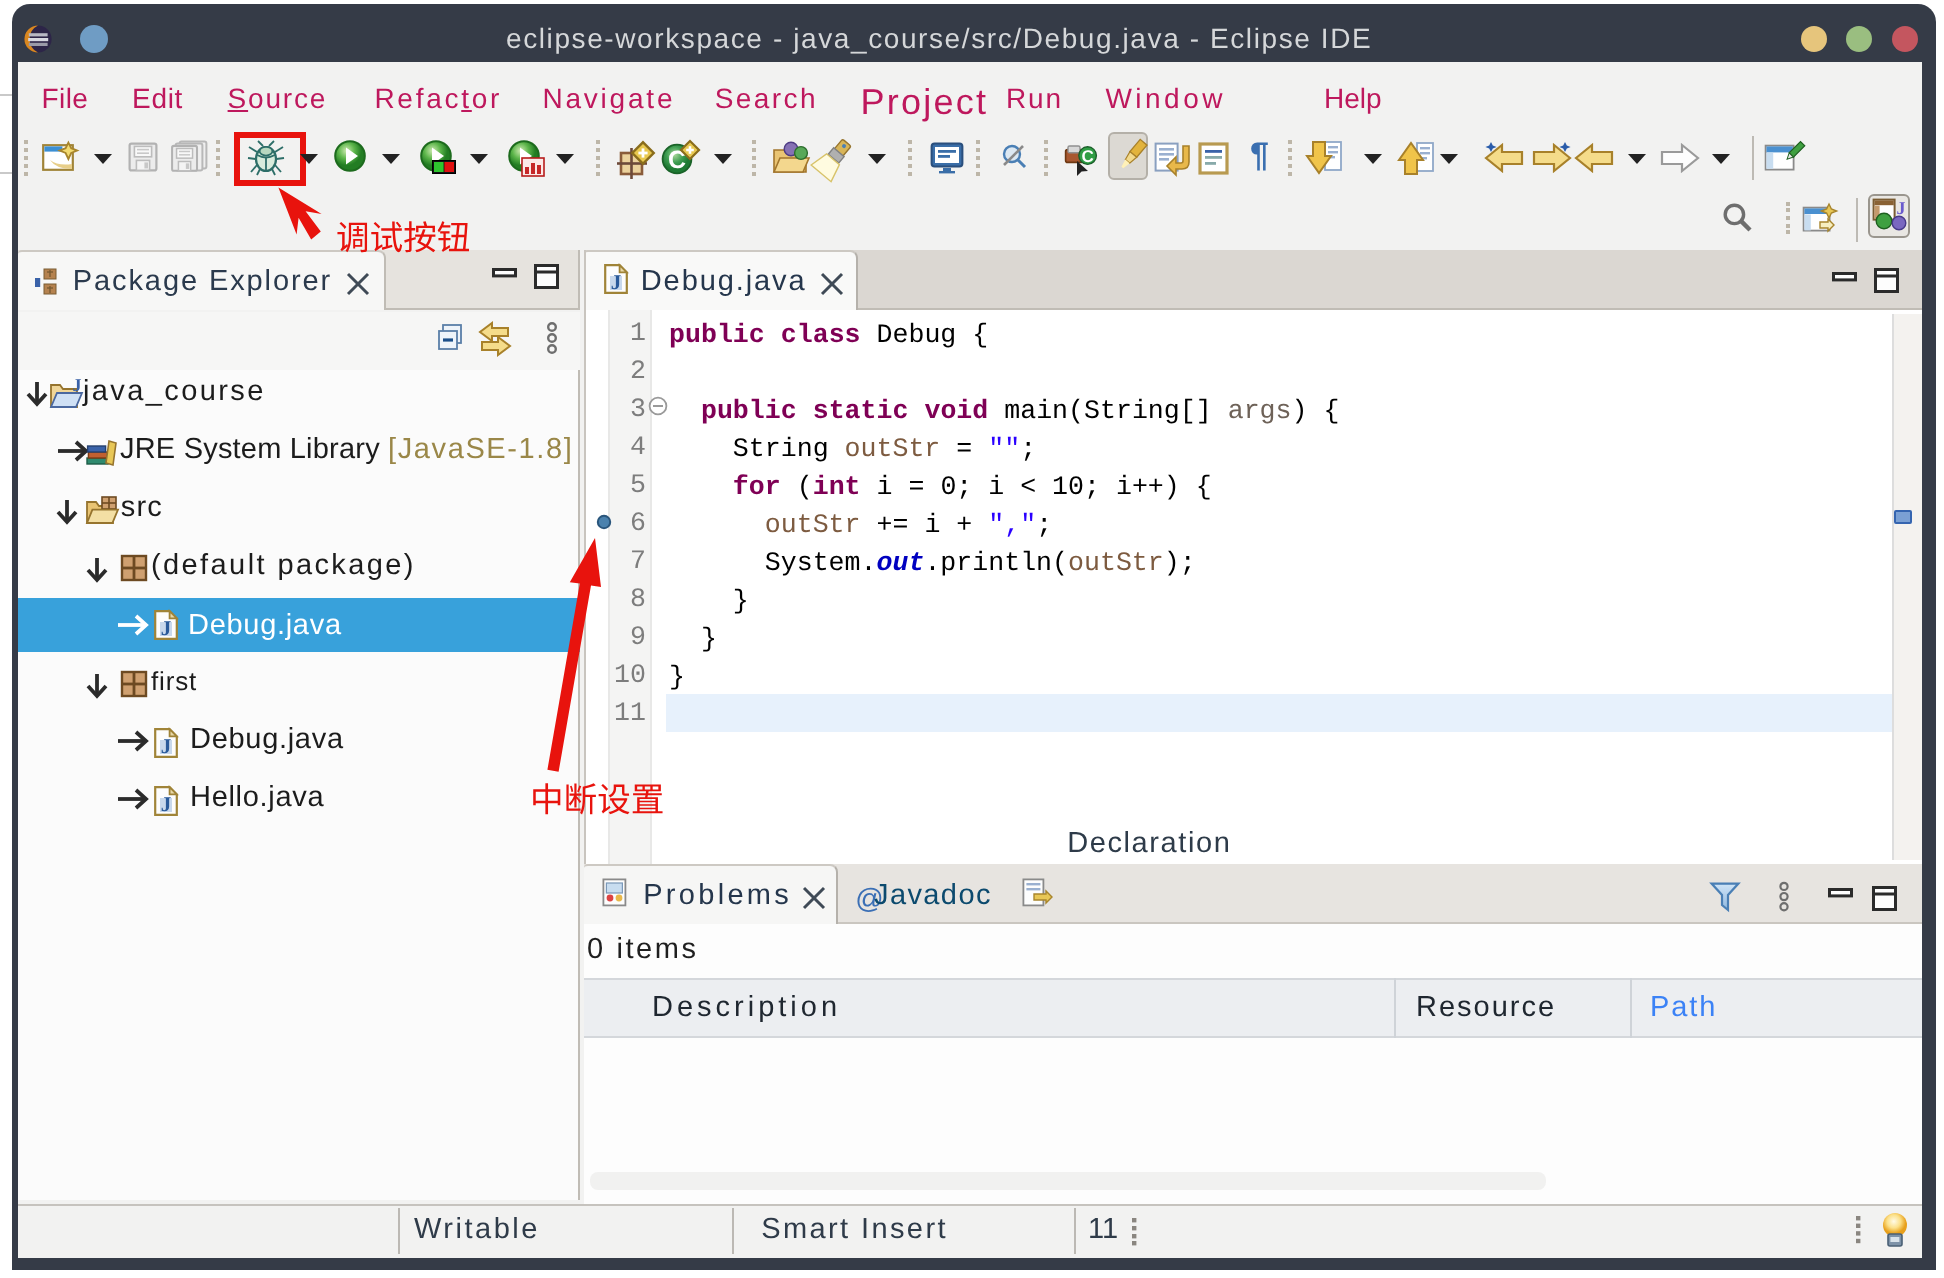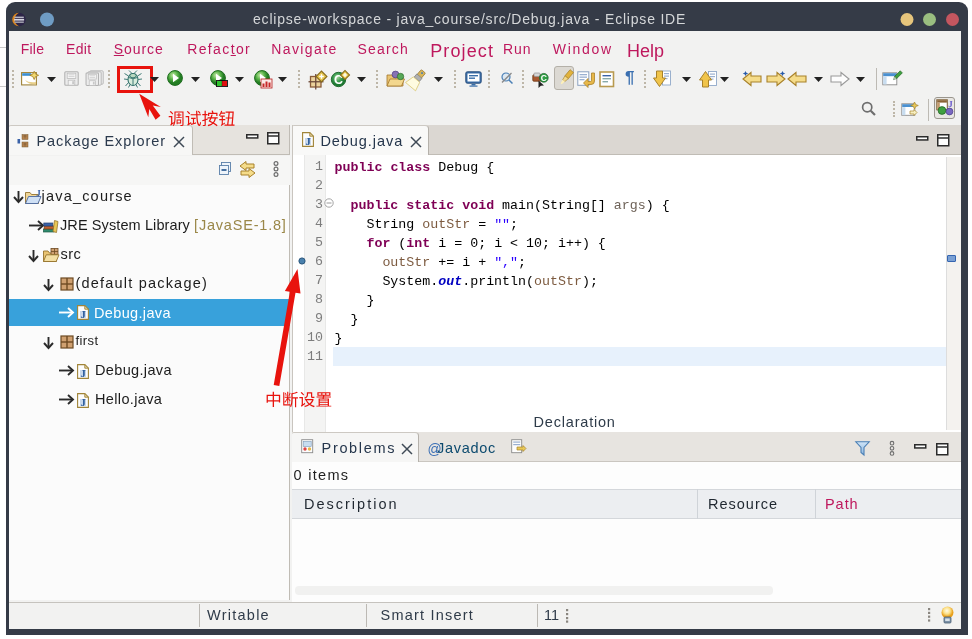--- a/index.html
+++ b/index.html
@@ -28,21 +28,21 @@
 <div class="a" style="left:9px;top:31px;width:952px;height:598px;background:#f2f2f1"></div>
 <div class="t" style="left:20.8px;top:41px;font-size:14px;letter-spacing:0.2px">File</div>
 <div class="t" style="left:66px;top:41px;font-size:14px;letter-spacing:0.35px">Edit</div>
 <div class="t" style="left:113.8px;top:41px;font-size:14px;letter-spacing:0.9px"><span style="text-decoration:underline">S</span>ource</div>
 <div class="t" style="left:187.2px;top:41px;font-size:14px;letter-spacing:1.37px">Refac<span style="text-decoration:underline">t</span>or</div>
 <div class="t" style="left:271.2px;top:41px;font-size:14px;letter-spacing:1.4px">Navigate</div>
 <div class="t" style="left:357.4px;top:41px;font-size:14px;letter-spacing:1.2px">Search</div>
 <div class="t" style="left:430.2px;top:41px;font-size:18px;letter-spacing:1.13px">Project</div>
 <div class="t" style="left:503px;top:41px;font-size:14px;letter-spacing:0.9px">Run</div>
 <div class="t" style="left:552.7px;top:41px;font-size:14px;letter-spacing:1.75px">Window</div>
-<div class="t" style="left:627px;top:41px;font-size:18px;letter-spacing:0px">Help</div>
+<div class="t" style="left:662px;top:41px;font-size:14px;letter-spacing:0px">Help</div>
 <div class="a" style="left:12px;top:70px;width:0;height:18px;border-left:2px dotted #bdb6a8"></div>
 <svg style="left:21px;top:71px" width="18" height="15">
 <rect x="0.6" y="1.6" width="14.8" height="12.3" fill="#fff" stroke="#a08438" stroke-width="1.1"></rect>
 <rect x="1.2" y="2.2" width="9" height="2.6" fill="#3b8fd4"></rect>
 <path d="M15,13.5 Q7,13.5 4,9 Q8,12 15,11 Z" fill="#e8cf8a"></path>
 <path d="M13.2,0.3 L14.6,3.1 L17.6,4.3 L14.6,5.5 L13.2,8.5 L11.8,5.5 L8.8,4.3 L11.8,3.1 Z" fill="#f2da70" stroke="#a8852c" stroke-width="0.9"></path>
 </svg>
 <svg style="left:47.3px;top:76.5px" width="9" height="5">
     <polygon points="0,0 9,0 4.5,5" fill="#222"></polygon>
   </svg>
@@ -556,23 +556,23 @@
   </svg>
 <svg style="left:936px;top:443px" width="13" height="13">
     <rect x="0.75" y="0.75" width="11" height="11" fill="#fdfdfd" stroke="#2b2b2b" stroke-width="1.5"></rect>
     <line x1="0.75" y1="4" x2="11.75" y2="4" stroke="#2b2b2b" stroke-width="1.5"></line>
   </svg>
 <div class="a" style="left:292px;top:462px;width:669px;height:140px;background:#fdfdfd"></div>
 <div class="t" style="left:293.5px;top:467px;font-size:14.5px;color:#1f1f1f;letter-spacing:1.3px">0 items</div>
 <div class="a" style="left:292px;top:489px;width:669px;height:30px;background:#eceef1;border-top:1px solid #d4d7db;border-bottom:1px solid #d4d7db"></div>
 <div class="a" style="left:697px;top:489px;width:1px;height:30px;background:#cfd3d8"></div>
 <div class="a" style="left:815px;top:489px;width:1px;height:30px;background:#cfd3d8"></div>
-<div class="t" style="left:304px;top:496px;font-size:14.5px;color:#1f2730;letter-spacing:2.0px">Description</div>
+<div class="t" style="left:326px;top:496px;font-size:14.5px;color:#1f2730;letter-spacing:2.0px">Description</div>
 <div class="t" style="left:708px;top:496px;font-size:14.5px;color:#1f2730;letter-spacing:1.0px">Resource</div>
-<div class="t" style="left:825px;top:496px;font-size:14.5px;color:#be185d;letter-spacing:0.95px">Path</div>
+<div class="t" style="left:825px;top:496px;font-size:14.5px;color:#3b82f6;letter-spacing:0.95px">Path</div>
 <div class="a" style="left:295px;top:586px;width:478px;height:9px;background:#f1f1f0;border-radius:4px"></div>
 <div class="a" style="left:9px;top:602px;width:952px;height:27px;background:#f2f2f1;border-top:1px solid #c6c3be"></div>
 <div class="a" style="left:199px;top:604px;width:1px;height:23px;background:#bcb9b4"></div>
 <div class="a" style="left:366px;top:604px;width:1px;height:23px;background:#bcb9b4"></div>
 <div class="a" style="left:537px;top:604px;width:1px;height:23px;background:#bcb9b4"></div>
 <div class="t" style="left:207px;top:607px;font-size:14.5px;color:#2f3b49;letter-spacing:1.25px">Writable</div>
 <div class="t" style="left:380.6px;top:607px;font-size:14.5px;color:#2f3b49;letter-spacing:1.2px">Smart Insert</div>
 <div class="t" style="left:544px;top:607px;font-size:14.5px;color:#2f3b49">11</div>
 <svg style="left:565px;top:609px" width="4" height="14">
     <g fill="#8a8680">

